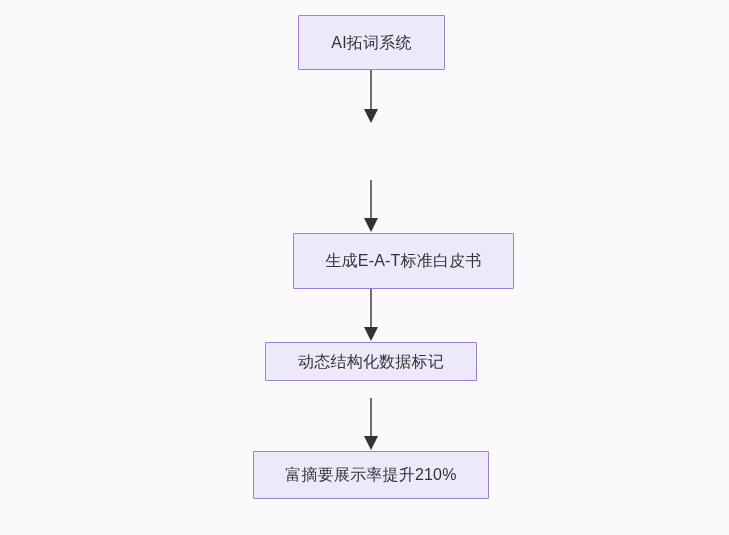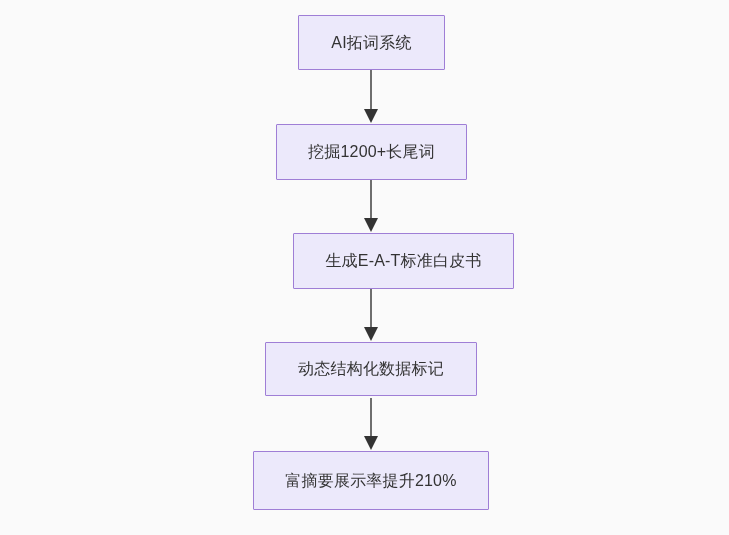--- a/index.html
+++ b/index.html
@@ -76,29 +76,26 @@
     <g>
       <line class="edge-line" x1="371" y1="398" x2="371" y2="442"></line>
       <polygon class="edge-head" points="371,450 364,436 378,436"></polygon>
     </g>
   </svg>
 
   <div class="node" style="left:298px; top:15px; width:147px; height:55px;">
     <span class="node-label">AI拓词系统</span>
   </div>
 
-  <div class="node" style="left:276px; top:124px; width:191px; height:56px;">
-    <span class="node-label">挖掘1200+长尾词</span>
-  </div>
 
   <div class="node" style="left:261px; top:233px; width:221px; height:56px;margin-left:32px;">
     <span class="node-label">生成E-A-T标准白皮书</span>
   </div>
 
-  <div class="node" style="left:265px; top:342px; width:212px; height:54px;">
+  <div class="node" style="left:265px; top:342px; width:212px; height:39px;">
     <span class="node-label">动态结构化数据标记</span>
   </div>
 
-  <div class="node" style="left:253px; top:451px; width:236px; height:59px;">
+  <div class="node" style="left:253px; top:451px; width:236px; height:48px;">
     <span class="node-label">富摘要展示率提升210%</span>
   </div>
 
 </div>
 
 </body></html>

